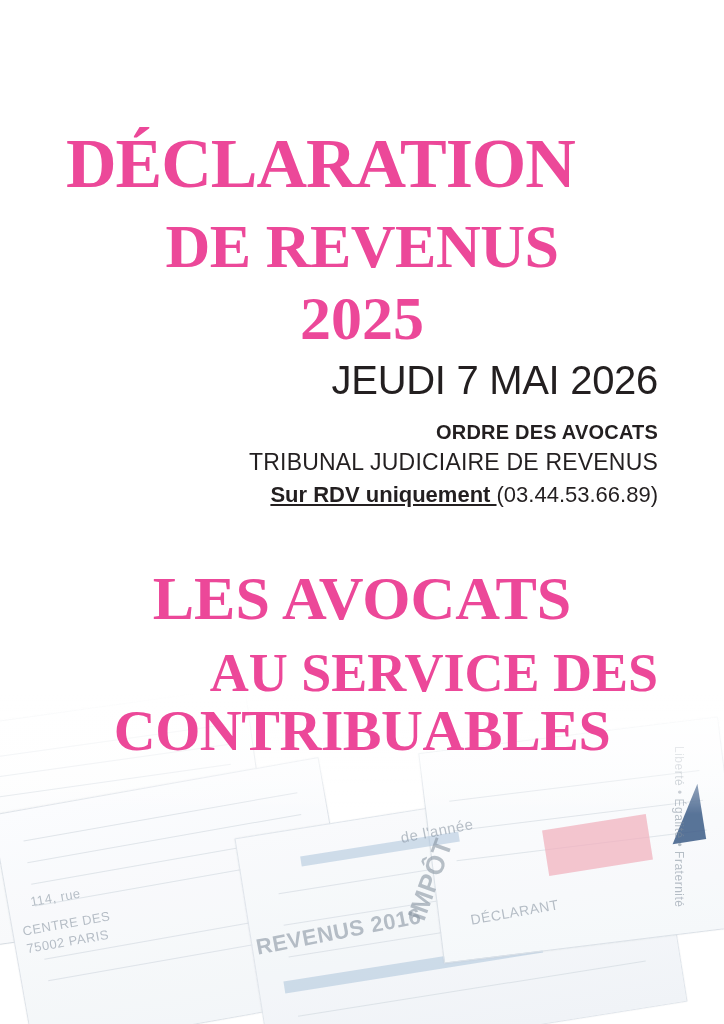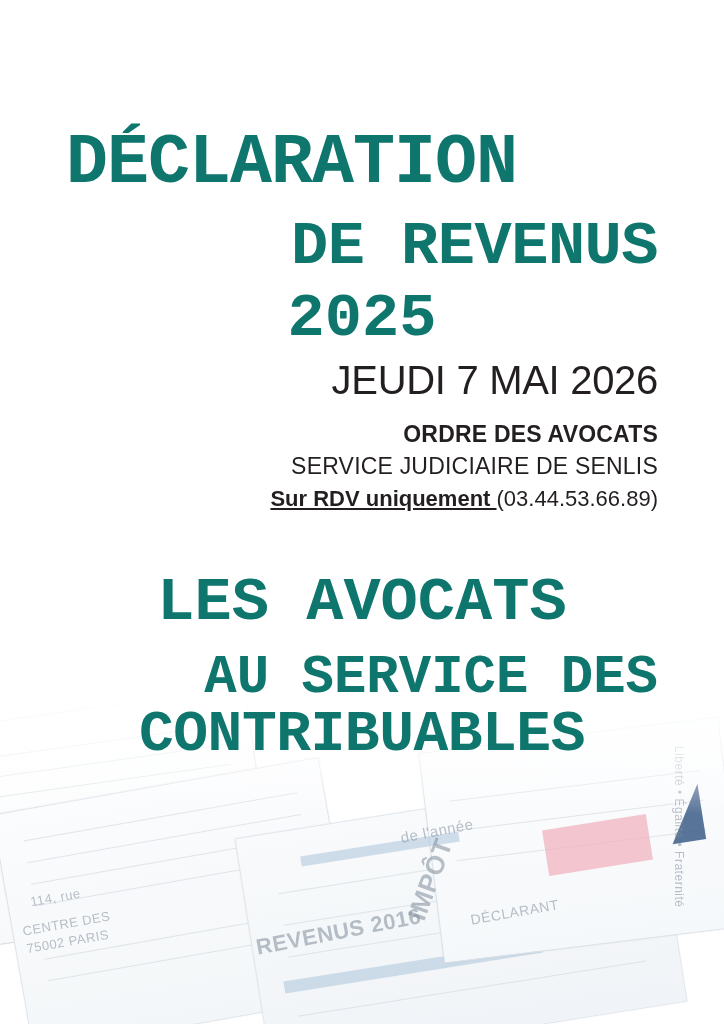--- a/index.html
+++ b/index.html
@@ -122,55 +122,55 @@
 
   
   .content {
     position: relative;
     z-index: 5;
     padding: 0 66px;
     box-sizing: border-box;
   }
 
   .serif-blue {
-    font-family: Liberation Mono, monospace;
-    color: #0f766e;
+    font-family: Liberation Serif, serif;
+    color: #ec4899;
     font-weight: bold;
     line-height: 1.02;
   }
   .t-declaration {
     font-size: 70px;
     letter-spacing: -1px;
     text-align: left;
     margin-top: 128px;
   }
   .t-derevenus {
     font-size: 62px;
-    text-align: right;
+    text-align: center;
     margin-top: 16px;
     letter-spacing: -0.5px;
   }
   .t-year {
     font-size: 62px;
     text-align: center;
     margin-top: 8px;
   }
 
   .sans-dark {
     font-family: "Liberation Sans", sans-serif;
     color: #231f20;
     text-align: right;
   }
   .t-date {
     font-size: 40px;
     margin-top: 8px;
     letter-spacing: -0.3px;
   }
   .t-ordre {
-    font-size: 23px;
+    font-size: 20px;
     font-weight: bold;
     margin-top: 18px;
     letter-spacing: .2px;
   }
   .t-tribunal {
     font-size: 23px;
     margin-top: 5px;
     letter-spacing: .2px;
   }
   .t-hours {
@@ -263,21 +263,21 @@
     <div class="serif-blue t-declaration">DÉCLARATION</div>
 
     <div class="serif-blue t-derevenus">DE REVENUS</div>
 
     <div class="serif-blue t-year">2025</div>
 
     <div class="sans-dark t-date">JEUDI 7 MAI 2026</div>
 
     <div class="sans-dark t-ordre">ORDRE DES AVOCATS</div>
 
-    <div class="sans-dark t-tribunal">SERVICE JUDICIAIRE DE SENLIS</div>
+    <div class="sans-dark t-tribunal">TRIBUNAL JUDICIAIRE DE REVENUS</div>
 
 
     <div class="sans-dark t-rdv"><span class="u">Sur RDV uniquement </span><span>(03.44.53.66.89)</span></div>
 
     <div class="serif-blue t-avocats">LES AVOCATS</div>
 
     <div class="serif-blue t-auservice">AU SERVICE DES</div>
 
     <div class="serif-blue t-contribuables">CONTRIBUABLES</div>
 

